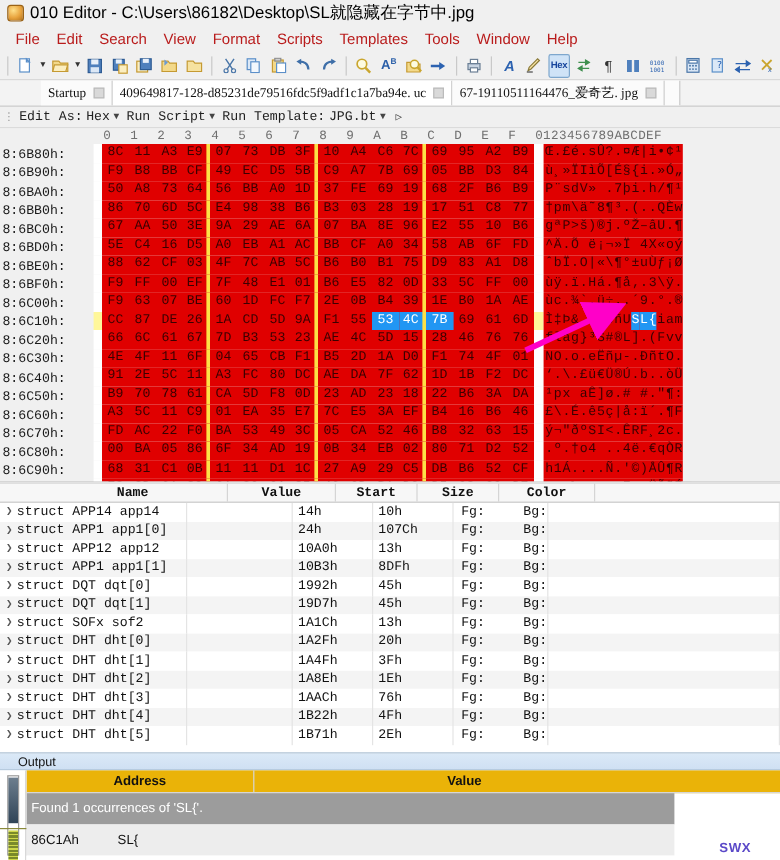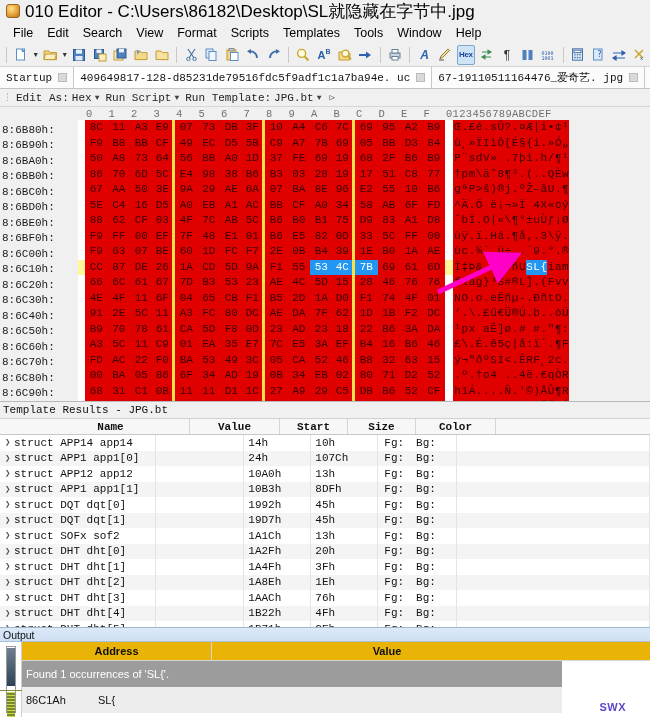--- a/index.html
+++ b/index.html
@@ -30,34 +30,34 @@
     flex: 0 0 auto;
   }
   .app-icon {
     width: 14px; height: 14px;
     margin-right: 5px;
     border-radius: 3px;
     background: radial-gradient(circle at 35% 30%, #ffe08a 0%, #e8a33d 55%, #b0701c 100%);
     border: 1px solid #9a6317;
     flex: 0 0 auto;
   }
-  .titlebar-text { white-space: nowrap; font-size: 17px; }
+  .titlebar-text { white-space: nowrap; font-size: 14px; }
 
   
   .menubar {
     height: 21px;
     display: flex;
     align-items: center;
     padding-left: 6px;
     background: #f0f0f0;
     flex: 0 0 auto;
   }
   .menu-item {
     font-size: 12.5px;
-    color: #000000;
+    color: #b91c1c;
     padding: 2px 7px;
     cursor: default;
     white-space: nowrap;
   }
 
   
   .toolbar {
     height: 24px;
     display: flex;
     align-items: center;
@@ -93,24 +93,25 @@
   }
   .tb-glyph { font-size: 12px; line-height: 1; color: #2b5fa8; }
 
   
   .tabbar {
     height: 22px;
     display: flex;
     align-items: stretch;
     background: #f3f3f3;
     border-bottom: 1px solid #c4c4c4;
-    font-family: Liberation Mono, monospace;
+    font-family: Liberation Serif, serif;
     font-size: 11px;
     flex: 0 0 auto;
     overflow: hidden;
+    padding-left: 34px;
   }
   .tab {
     display: flex; align-items: center;
     padding: 0 6px;
     border-right: 1px solid #c8c8c8;
     background: #fbfbfb;
     color: #111;
     white-space: nowrap;
     cursor: default;
   }
@@ -294,40 +295,40 @@
     border-right: 1px solid #e4e4e4;
     height: 100%;
     padding-left: 4px;
     overflow: hidden; white-space: nowrap;
   }
   .tmpl-row .c-name { padding-left: 14px; position: relative; }
   .tmpl-row .c-name .twist {
     position: absolute; left: 5px; top: 2px;
     font-size: 9px; color: #555;
   }
-  .tmpl-row .c-color { padding-left: 6px; gap: 12px; font-family: Liberation Mono, monospace; }
+  .tmpl-row .c-color { padding-left: 6px; gap: 32px; font-family: Liberation Mono, monospace; }
   .fgbg { color: #111; }
 
   
   .outpane {
     flex: 0 0 auto;
     height: 90px;
     background: #ffffff;
     display: flex;
     flex-direction: column;
     border-top: 1px solid #9fb6cc;
   }
   .out-title {
     height: 14px;
     background: linear-gradient(#dbe9f7, #cfe0f3);
     border-bottom: 1px solid #a8c0d8;
     font-size: 10.5px;
     color: #111;
     display: flex; align-items: center;
-    padding-left: 3px;
+    padding-left: 15px;
     font-family: "Liberation Sans", sans-serif;
     flex: 0 0 auto;
   }
   .out-body { flex: 1 1 auto; display: flex; min-height: 0; }
   .out-gutter {
     width: 22px;
     background: #ffffff;
     border-right: 1px solid #cfcfcf;
     position: relative;
     flex: 0 0 auto;
@@ -1427,21 +1428,20 @@
         <marker id="ah" markerWidth="7" markerHeight="7" refX="5" refY="3.5" orient="auto">
           <polygon points="0 0, 7 3.5, 0 7" fill="#ff00c8"></polygon>
         </marker>
       </defs>
       <line x1="438" y1="185" x2="513" y2="150" stroke="#ff00c8" stroke-width="5" marker-end="url(#ah)"></line>
     </svg>
     <div class="hex-right-fill"></div>
   </div>
 
   <div class="tmplpane">
-    <div class="tmpl-title">Template Results - JPG.bt</div>
     <div class="tmpl-head">
       <div class="c-name">Name</div>
       <div class="c-value">Value</div>
       <div class="c-start">Start</div>
       <div class="c-size">Size</div>
       <div class="c-color">Color</div>
     </div>
     <div class="tmpl-rows" id="tmpl-rows">
         <div class="tmpl-row">
           <div class="c-name">

